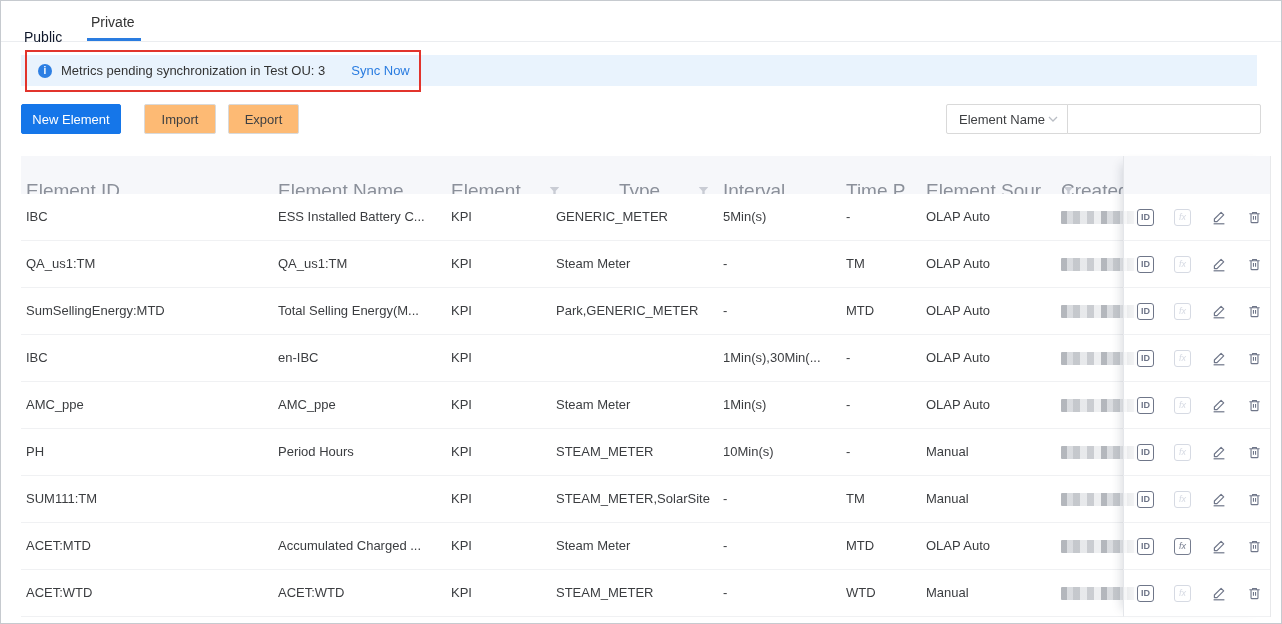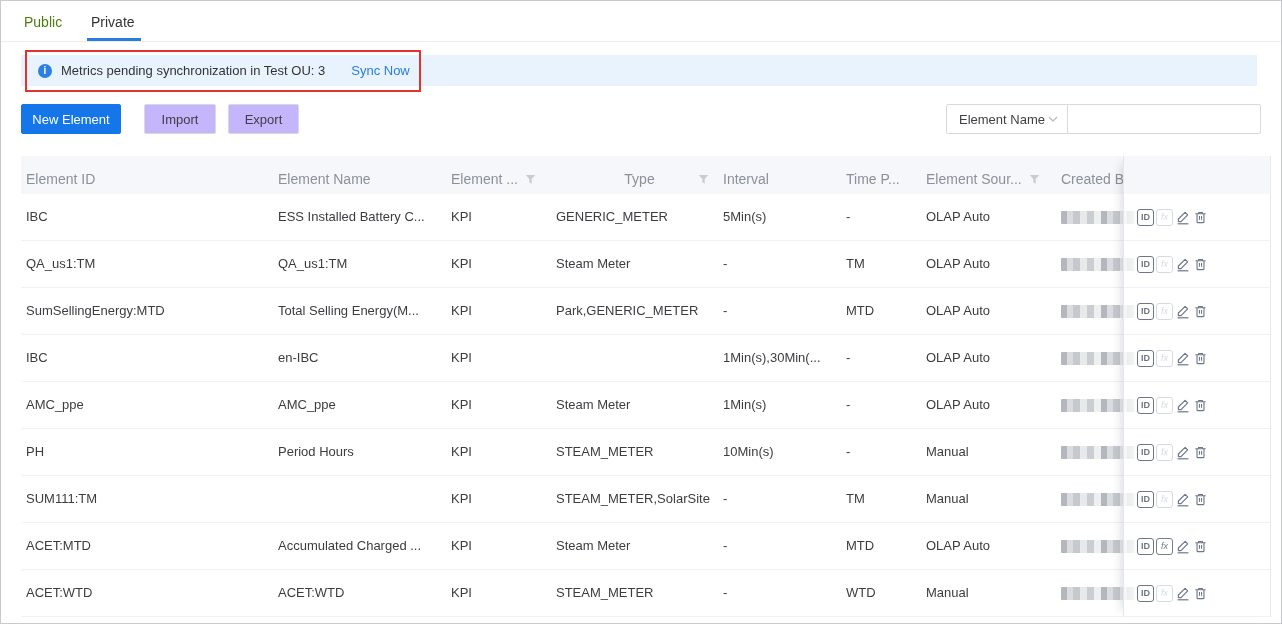--- a/index.html
+++ b/index.html
@@ -5,21 +5,21 @@
   html,body { margin:0; padding:0; background:#fff; }
   .page {
     position:relative; width:1282px; height:624px; box-sizing:border-box;
     border:1px solid #c6cacf; background:#fff; overflow:hidden;
     font-family:"Liberation Sans", sans-serif; color:#3b3d40;
   }
 
   
   .tabbar { position:absolute; top:0; left:0; width:100%; height:40px; border-bottom:1px solid #ebedf0; background:#fff; }
   .tab { position:absolute; top:0; height:40px; line-height:43px; font-size:14px; cursor:pointer; white-space:nowrap; }
-  .tab-public { left:23px; color:#4d7c0f; }
+  .tab-public { left:23px; color:#0f172a;margin-top:15px; }
   .tab-private { left:90px; color:#333; }
   .tab-private::after { content:""; position:absolute; left:-4px; right:-6px; bottom:0; height:3px; background:#2a7ce0; }
 
   
   .banner {
     position:absolute; left:20px; top:54px; width:1236px; height:31px; box-sizing:border-box;
     background:#e9f3fd; display:flex; align-items:center; padding-left:17px; font-size:13px; color:#333;
   }
   .info-icon { width:14px; height:14px; border-radius:50%; background:#2d7fe3; color:#fff;
     font-size:10px; font-weight:bold; display:flex; align-items:center; justify-content:center; flex:0 0 auto; }
@@ -27,31 +27,31 @@
   .sync-link { margin-left:26px; color:#2a7ce0; cursor:pointer; }
   .red-box { position:absolute; left:24px; top:49px; width:396px; height:42px; box-sizing:border-box;
     border:2px solid #e2342c; z-index:6; pointer-events:none; }
 
   
   .btn { position:absolute; top:103px; height:30px; box-sizing:border-box; border-radius:2px;
     font-size:13px; font-family:inherit; cursor:pointer; display:flex; align-items:center; justify-content:center; }
   .btn-primary { left:20px; width:100px; background:#1576e9; border:1px solid #1576e9; color:#fff; }
   .btn-import { left:143px; width:72px; }
   .btn-export { left:227px; width:71px; }
-  .btn-plain { background:#c4b5fd; border:1px solid #d9d9d9; color:#3d3f42; }
+  .btn-plain { background:#fdba74; border:1px solid #d9d9d9; color:#3d3f42; }
 
   .select-box { position:absolute; left:945px; top:103px; width:122px; height:30px; box-sizing:border-box;
     border:1px solid #d9d9d9; border-radius:2px 0 0 2px; background:#fff; display:flex; align-items:center;
     justify-content:space-between; padding:0 9px 0 12px; font-size:13px; color:#3d3f42; cursor:pointer; }
   .search-input { position:absolute; left:1066px; top:103px; width:194px; height:30px; box-sizing:border-box;
     border:1px solid #d9d9d9; border-radius:0 2px 2px 0; padding:0 10px; font-size:13px; font-family:inherit; color:#3d3f42; outline:none; }
 
   
   .thead { position:absolute; left:20px; top:155px; width:1250px; height:38px; background:#f6f7fa; }
-  .th { position:absolute; top:4px; height:38px; display:flex; align-items:center; font-size:14px; color:#8b909a; white-space:nowrap; }
+  .th { position:absolute; top:16px; height:38px; display:flex; align-items:center; font-size:19px; color:#8b909a; white-space:nowrap; }
   .tbody { position:absolute; left:20px; top:193px; width:1250px; }
   .trow { position:relative; height:47px; box-sizing:border-box; border-bottom:1px solid #f0f1f3; background:#fff; }
   .td { position:absolute; top:0; height:46px; line-height:46px; font-size:13px; color:#3b3d40; white-space:nowrap; }
 
   .c1 { left:5px;    width:252px; }
   .c2 { left:257px;  width:173px; }
   .c3 { left:430px;  width:105px; }
   .c4 { left:535px;  width:167px;justify-content:center; }
   .c5 { left:702px;  width:123px; }
   .c6 { left:825px;  width:80px;  }
@@ -65,21 +65,21 @@
     background-image: repeating-linear-gradient(90deg,
       rgba(118,124,134,.55) 0 6px, rgba(172,177,185,.45) 6px 12px,
       rgba(140,146,155,.50) 12px 19px, rgba(196,200,206,.40) 19px 26px,
       rgba(150,155,164,.50) 26px 33px, rgba(210,213,218,.38) 33px 40px); }
 
   
   .fixed-col { position:absolute; left:1122px; top:155px; width:148px; z-index:3; box-sizing:border-box;
     border-right:1px solid #e8e9eb; box-shadow:-9px 0 10px -8px rgba(30,40,60,0.18); }
   .fixed-head { height:38px; background:#f6f7fa; border-left:1px solid #e4e6ea; box-sizing:border-box; }
   .action-row { height:47px; box-sizing:border-box; border-bottom:1px solid #f0f1f3; border-left:1px solid #e4e6ea;
-    display:flex; align-items:center; padding-left:13px; gap:2px;
+    display:flex; align-items:center; padding-left:13px; gap:20px;
     background:linear-gradient(to right, rgba(255,255,255,0.55), #ffffff 20px); }
 
   .icon-box { width:17px; height:17px; box-sizing:border-box; border:1.6px solid currentColor; border-radius:3px;
     display:flex; align-items:center; justify-content:center; font-size:9px; font-weight:bold;
     color:#6f7689; cursor:pointer; flex:0 0 auto; }
   .icon-box.fxbox { color:#d6dae3; font-style:italic; font-weight:normal; }
   .icon-box.fxbox.enabled { color:#767d8f; }
   .act { display:inline-flex; color:#6f7689; cursor:pointer; flex:0 0 auto; }
 </style>
 </head>

